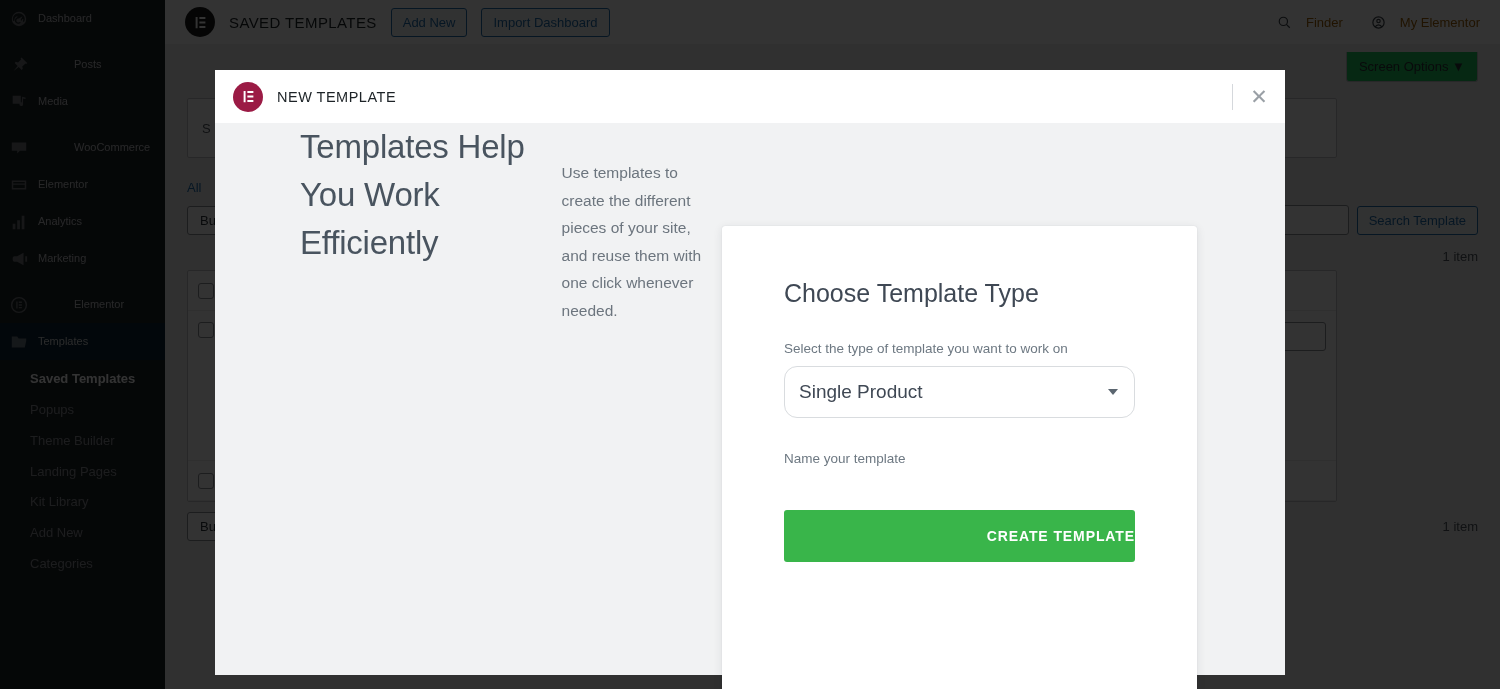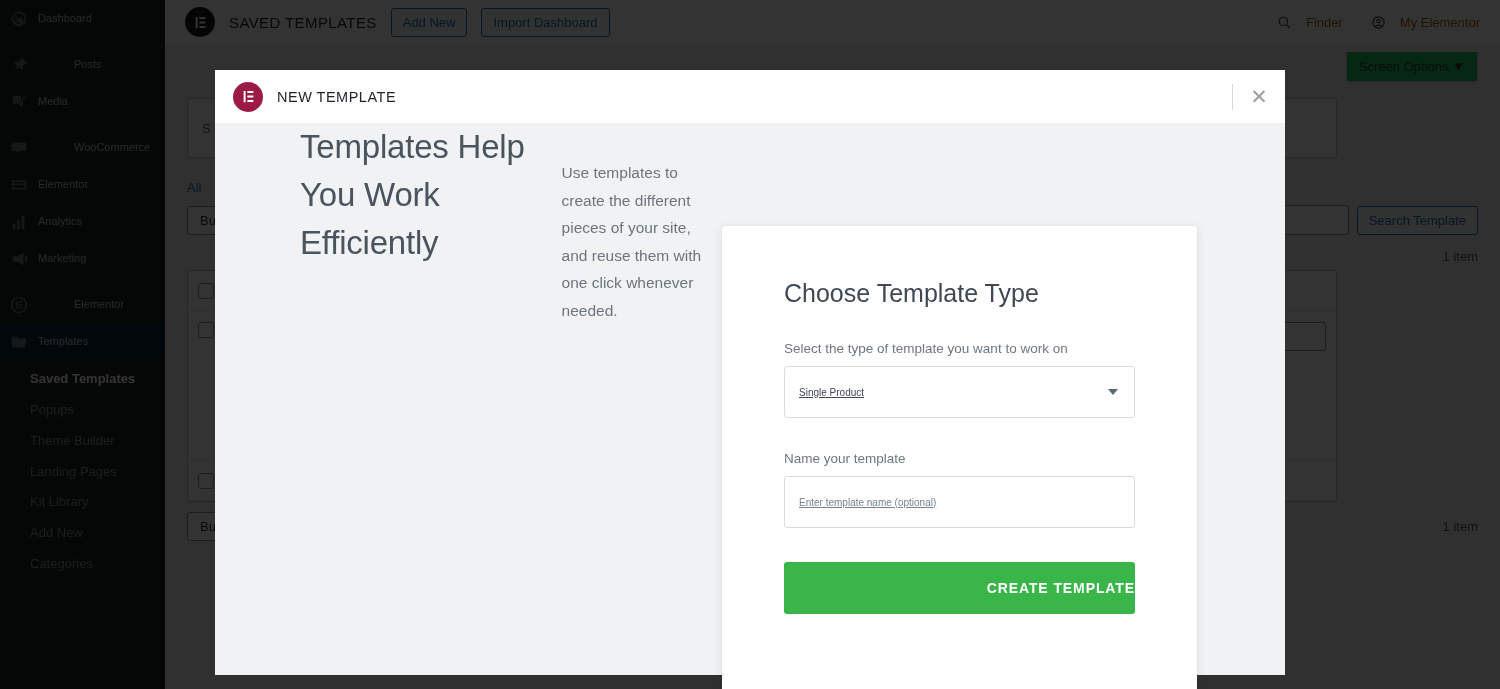--- a/index.html
+++ b/index.html
@@ -137,23 +137,23 @@
 
   .modal-card {
     position: absolute; left: 507px; top: 103px; width: 475px; height: 476px;
     background: #fff; border-radius: 3px;
     box-shadow: 0 2px 10px rgba(30,40,50,.10), 0 0 1px rgba(30,40,50,.16);
     padding: 53px 62px 0 62px;
   }
   .card-title { font-size: 25px; color: #3f4854; font-weight: 400; }
   .field-label { font-size: 13.5px; color: #6d7882; margin-top: 33px; margin-bottom: 10px; }
   .field-box {
-    height: 52px; border: 1px solid #d9dcdf; border-radius: 3px; background: #fff;
-    display: flex; align-items: center; padding: 0 14px; font-size: 10px; color: #3f4854;
-    cursor: pointer; position: relative; text-decoration: underline;
+    height: 52px; border: 1px solid #d9dcdf; border-radius: 13px; background: #fff;
+    display: flex; align-items: center; padding: 0 14px; font-size: 19px; color: #3f4854;
+    cursor: pointer; position: relative;
   }
   .field-box.placeholder { color: #78838d; cursor: text; }
   .caret {
     position: absolute; right: 16px; width: 0; height: 0;
     border-left: 5px solid transparent; border-right: 5px solid transparent;
     border-top: 6px solid #5b6670;
   }
   .create-btn {
     margin-top: 34px; width: 100%; height: 52px; border: none; border-radius: 3px;
     background: #39b54a; color: #fff; font-size: 14px; letter-spacing: .9px;
@@ -366,22 +366,19 @@
       <div class="modal-card">
         <div class="card-title">Choose Template Type</div>
 
         <div class="field-label">Select the type of template you want to work on</div>
         <div class="field-box">
           <span>Single Product</span>
           <span class="caret"></span>
         </div>
 
         <div class="field-label">Name your template</div>
-        <div class="field-box placeholder">
-          <span>Enter template name (optional)</span>
-        </div>
 
         <button class="create-btn">CREATE TEMPLATE</button>
       </div>
     </div>
   </div>
 
 </div>
 
 </body></html>

